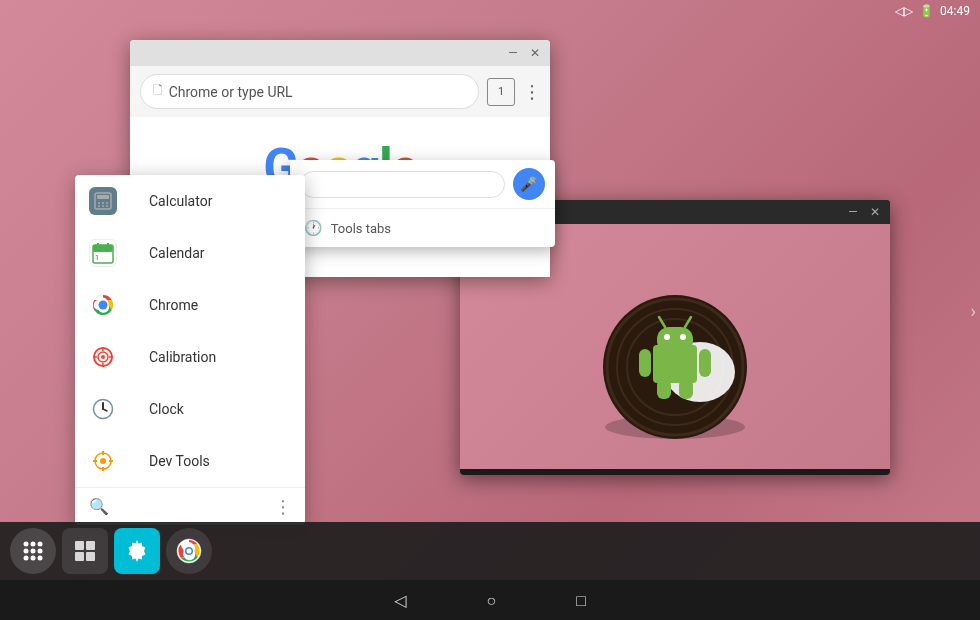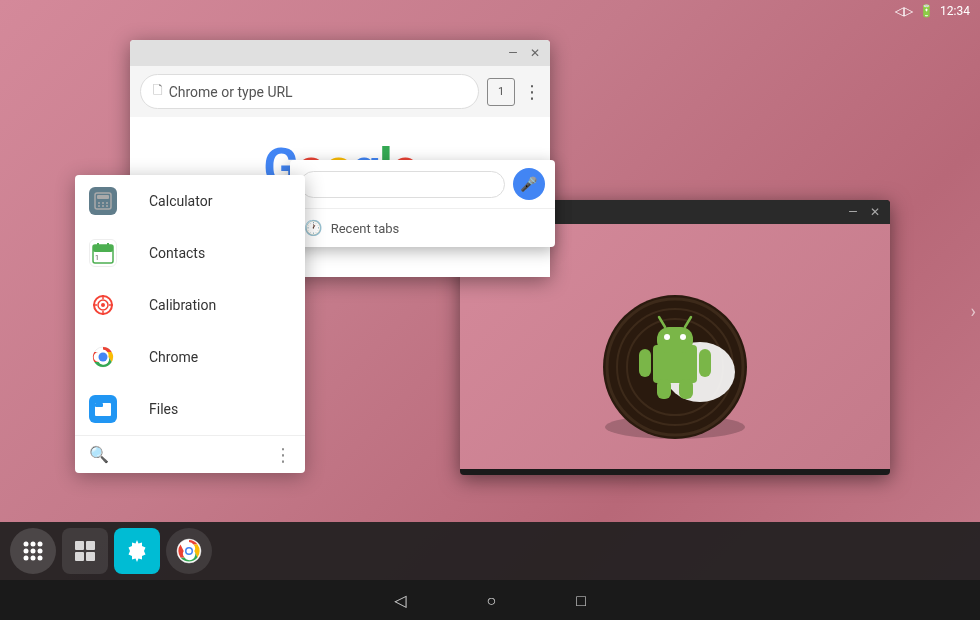--- a/index.html
+++ b/index.html
@@ -289,21 +289,21 @@
     .icon-contacts { background: #2196F3; }
   </style>
 </head>
 <body>
 
 <div class="desktop">
 
   <div class="status-bar">
     <span>◁▷</span>
     <span>🔋</span>
-    <span>12:34</span>
+    <span>04:49</span>
   </div>
 
   <div class="chrome-window">
     <div class="chrome-titlebar">
       <div class="window-btn">—</div>
       <div class="window-btn">✕</div>
     </div>
     <div class="chrome-toolbar">
       <div class="url-bar">
         <span class="url-bar-icon">🗋</span>
@@ -323,21 +323,21 @@
 
   <div class="search-dropdown">
     <div class="search-input-row">
       <input class="search-box" type="text" style="">
       <div class="mic-btn">
         <span>🎤</span>
       </div>
     </div>
     <div class="recent-tabs-row">
       <span class="recent-icon">🕐</span>
-      <span>Recent tabs</span>
+      <span>Tools tabs</span>
     </div>
   </div>
 
   <div class="android-window">
     <div class="android-titlebar">
       <div class="window-btn" style="color:#aaa;">—</div>
       <div class="window-btn" style="color:#aaa;">✕</div>
     </div>
     <div class="android-content">
 
@@ -393,65 +393,79 @@
     <div class="app-item">
       <div class="app-icon" style="background:#fff;border:1px solid #eee;">
         <svg width="22" height="22" viewBox="0 0 22 22">
             <rect x="1" y="3" width="20" height="18" rx="2" fill="#fff" stroke="#4CAF50" stroke-width="1.5"></rect>
             <rect x="1" y="3" width="20" height="7" rx="2" fill="#4CAF50"></rect>
             <line x1="6" y1="1" x2="6" y2="6" stroke="#4CAF50" stroke-width="2"></line>
             <line x1="16" y1="1" x2="16" y2="6" stroke="#4CAF50" stroke-width="2"></line>
             <text x="3" y="18" font-size="7" fill="#555">1</text>
           </svg>
       </div>
-      <span>Contacts</span>
+      <span>Calendar</span>
+    </div>
+
+    <div class="app-item">
+      <div class="app-icon" style="background:#fff;">
+        <svg width="22" height="22" viewBox="0 0 22 22">
+            <circle cx="11" cy="11" r="10" fill="white" stroke="#ddd" stroke-width="0.5"></circle>
+            <circle cx="11" cy="11" r="4.5" fill="#4285F4"></circle>
+            <path d="M11 1 A10 10 0 0 1 19.66 6 L15.33 6 A5 5 0 0 0 11 3.5 Z" fill="#EA4335"></path>
+            <path d="M19.66 6 A10 10 0 0 1 19.66 16 L16.33 10.5 A5 5 0 0 0 15.33 6 Z" fill="#FBBC05"></path>
+            <path d="M19.66 16 A10 10 0 0 1 2.34 16 L6.67 16 A5 5 0 0 0 16.33 10.5 Z" fill="#34A853"></path>
+            <path d="M2.34 16 A10 10 0 0 1 2.34 6 L6.67 6 A5 5 0 0 0 6.67 16 Z" fill="#EA4335"></path>
+            <circle cx="11" cy="11" r="3.5" fill="#4285F4"></circle>
+          </svg>
+      </div>
+      <span>Chrome</span>
     </div>
 
     <div class="app-item">
       <div class="app-icon" style="background:#fff;">
         <svg width="22" height="22" viewBox="0 0 22 22">
             <circle cx="11" cy="11" r="9" fill="none" stroke="#F44336" stroke-width="2"></circle>
             <circle cx="11" cy="11" r="5" fill="none" stroke="#F44336" stroke-width="1.5"></circle>
             <circle cx="11" cy="11" r="2" fill="#F44336"></circle>
             <line x1="11" y1="1" x2="11" y2="5" stroke="#F44336" stroke-width="1.5"></line>
             <line x1="11" y1="17" x2="11" y2="21" stroke="#F44336" stroke-width="1.5"></line>
             <line x1="1" y1="11" x2="5" y2="11" stroke="#F44336" stroke-width="1.5"></line>
             <line x1="17" y1="11" x2="21" y2="11" stroke="#F44336" stroke-width="1.5"></line>
           </svg>
       </div>
       <span>Calibration</span>
     </div>
 
     <div class="app-item">
       <div class="app-icon" style="background:#fff;">
         <svg width="22" height="22" viewBox="0 0 22 22">
-            <circle cx="11" cy="11" r="10" fill="white" stroke="#ddd" stroke-width="0.5"></circle>
-            <circle cx="11" cy="11" r="4.5" fill="#4285F4"></circle>
-            <path d="M11 1 A10 10 0 0 1 19.66 6 L15.33 6 A5 5 0 0 0 11 3.5 Z" fill="#EA4335"></path>
-            <path d="M19.66 6 A10 10 0 0 1 19.66 16 L16.33 10.5 A5 5 0 0 0 15.33 6 Z" fill="#FBBC05"></path>
-            <path d="M19.66 16 A10 10 0 0 1 2.34 16 L6.67 16 A5 5 0 0 0 16.33 10.5 Z" fill="#34A853"></path>
-            <path d="M2.34 16 A10 10 0 0 1 2.34 6 L6.67 6 A5 5 0 0 0 6.67 16 Z" fill="#EA4335"></path>
-            <circle cx="11" cy="11" r="3.5" fill="#4285F4"></circle>
+            <circle cx="11" cy="11" r="9.5" fill="white" stroke="#78909C" stroke-width="1.5"></circle>
+            <line x1="11" y1="5" x2="11" y2="11" stroke="#333" stroke-width="2" stroke-linecap="round"></line>
+            <line x1="11" y1="11" x2="15" y2="13" stroke="#333" stroke-width="1.5" stroke-linecap="round"></line>
           </svg>
       </div>
-      <span>Chrome</span>
-    </div>
-
-
+      <span>Clock</span>
+    </div>
 
 
     <div class="app-item">
-      <div class="app-icon" style="background:#2196F3;">
-        <svg width="20" height="20" viewBox="0 0 20 20">
-            <rect x="2" y="4" width="16" height="13" rx="1" fill="white"></rect>
-            <rect x="2" y="4" width="8" height="4" rx="1" fill="#2196F3"></rect>
+      <div class="app-icon" style="background:#fff;">
+        <svg width="22" height="22" viewBox="0 0 22 22">
+            <circle cx="11" cy="11" r="8" fill="none" stroke="#FF9800" stroke-width="1.5"></circle>
+            <circle cx="11" cy="11" r="3" fill="#FF9800"></circle>
+            <line x1="11" y1="1" x2="11" y2="5" stroke="#FF9800" stroke-width="2"></line>
+            <line x1="11" y1="17" x2="11" y2="21" stroke="#FF9800" stroke-width="2"></line>
+            <line x1="1" y1="11" x2="5" y2="11" stroke="#FF9800" stroke-width="2"></line>
+            <line x1="17" y1="11" x2="21" y2="11" stroke="#FF9800" stroke-width="2"></line>
           </svg>
       </div>
-      <span>Files</span>
-    </div>
+      <span>Dev Tools</span>
+    </div>
+
 
     <div class="drawer-search">
       <span class="drawer-search-icon">🔍</span>
       <span class="drawer-dots">⋮</span>
     </div>
   </div>
 
   <div class="taskbar">
 
     <div class="taskbar-btn" style="background:rgba(255,255,255,0.15);">

